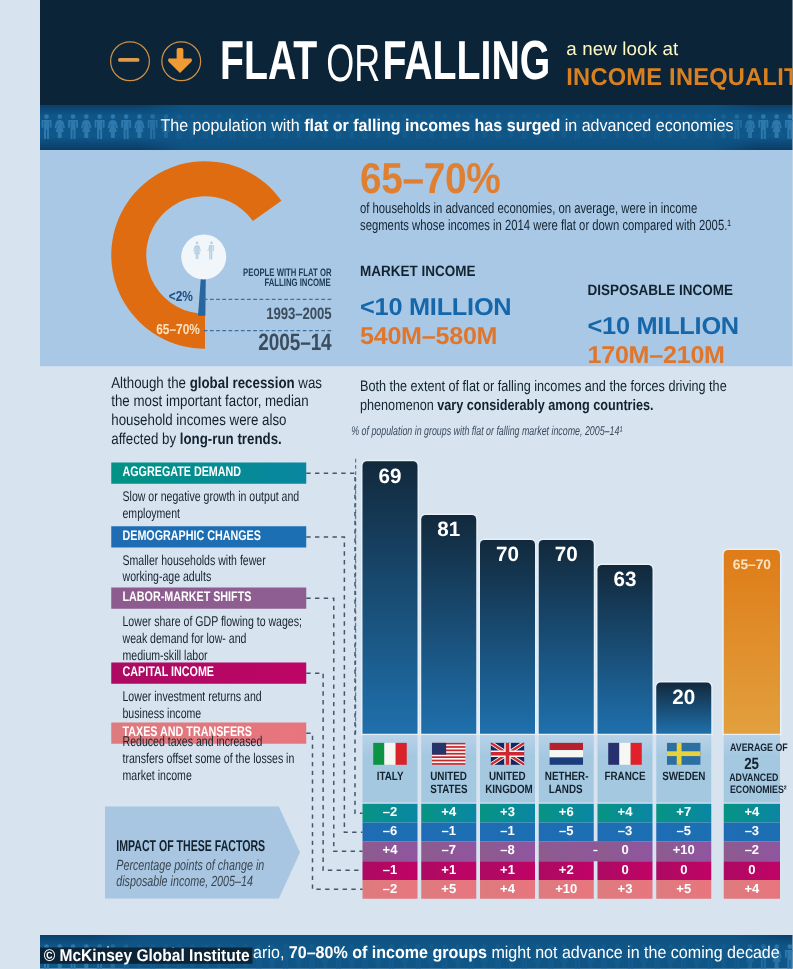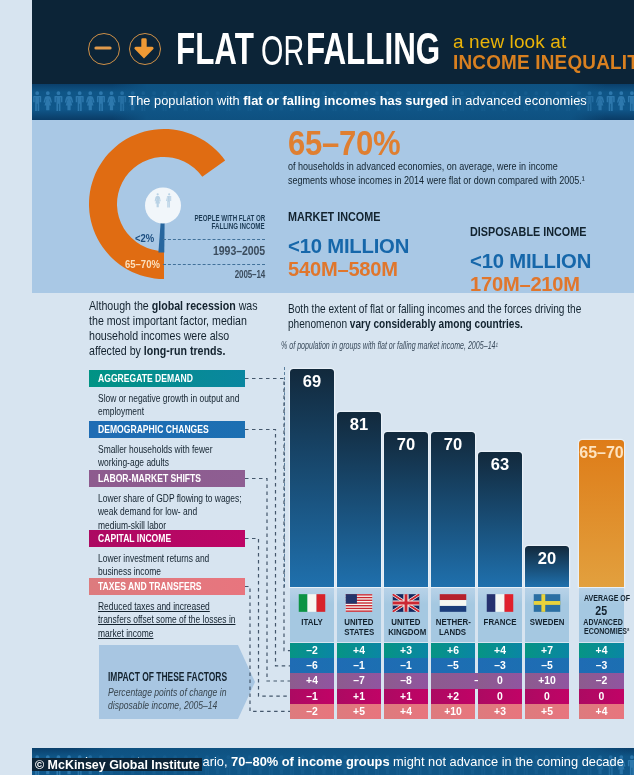--- a/index.html
+++ b/index.html
@@ -13,69 +13,69 @@
 .hicon{position:absolute;top:0;width:32px;height:32px;border:1.8px solid #cf9047;border-radius:50%;box-sizing:border-box;}
 #icon-minus{left:0;}
 #icon-down{left:41px;}
 .hicon svg{position:absolute;left:-1.8px;top:-1.8px;}
 #title{left:144px;top:27px;height:44px;white-space:nowrap;}
 .t-word{position:absolute;font-size:44px;font-weight:bold;color:#ffffff;line-height:44px;display:block;transform:scaleX(0.713);transform-origin:left top;}
 .t-or{position:absolute;font-size:42px;font-weight:normal;color:#ffffff;line-height:44px;display:block;transform:scaleX(0.685);transform-origin:left top;}
 #title-flat{left:0;top:0;}
 #title-or{left:85px;top:2px;}
 #title-falling{left:130px;top:0;}
-#kicker{left:421px;top:31px;font-size:19px;color:#eab308;white-space:nowrap;letter-spacing:0.1px;}
+#kicker{left:421px;top:31px;font-size:15px;color:#fef9c3;white-space:nowrap;letter-spacing:0.1px;}
 #subject{left:421px;top:51px;font-size:19.5px;font-weight:bold;color:#d98020;white-space:nowrap;letter-spacing:0.2px;display:block;transform:scaleX(0.97);transform-origin:left top;}
 
 #banner{left:0;top:84px;width:634px;height:36px;background:linear-gradient(180deg,#0a3f6b 0%,#0f5586 22%,#10578a 70%,#0a3c66 100%);overflow:hidden;padding-left:22px;}
 #banner-people{position:absolute;left:0;top:0;width:634px;height:36px;}
 #banner-text{position:absolute;left:9px;top:10px;width:634px;text-align:center;font-size:13.6px;color:#ffffff;line-height:14px;}
 #banner-text .inner{display:inline-block;white-space:nowrap;transform:scaleX(0.945);}
 #banner-text b{font-weight:bold;}
 #banner-mask{position:absolute;left:80px;top:0;width:494px;height:36px;background:linear-gradient(90deg,rgba(15,85,134,0) 0%,rgba(15,85,134,0.82) 7%,rgba(15,85,134,0.82) 93%,rgba(15,85,134,0) 100%);}
 
 #sec2{left:0;top:120px;width:634px;height:173px;background:#a9c8e5;}
 #donut{left:50px;top:122px;width:160px;height:165px;}
 #lab-inner{left:103px;top:232px;font-size:11.6px;font-weight:bold;color:#1c4e80;letter-spacing:0px;line-height:11px;transform:scaleX(0.82);transform-origin:left top;white-space:nowrap;}
 #lab-outer{left:93px;top:258px;font-size:11.6px;font-weight:bold;color:#fbe0bd;letter-spacing:0px;line-height:11px;transform:scaleX(0.82);transform-origin:left top;white-space:nowrap;}
 #donut-caption{left:129px;top:214px;width:104px;text-align:right;font-size:8.6px;font-weight:bold;color:#1b3a54;line-height:8.3px;letter-spacing:0px;white-space:nowrap;}
 #donut-caption span{display:inline-block;transform:scaleX(0.72);transform-origin:right top;}
 .dleader{position:absolute;height:0;border-top:1.1px dashed #41719a;}
 #period1{left:133px;top:244px;width:100px;text-align:right;font-size:13.2px;font-weight:bold;color:#3b4c5d;letter-spacing:-0.1px;white-space:nowrap;line-height:13px;}
 #period1 span,#period2 span{display:inline-block;transform:scaleX(0.80);transform-origin:right top;}
-#period2{left:133px;top:268px;width:100px;text-align:right;font-size:10px;font-weight:bold;color:#3b4c5d;letter-spacing:-0.1px;white-space:nowrap;line-height:13px;}
+#period2{left:133px;top:268px;width:100px;text-align:right;font-size:19px;font-weight:bold;color:#3b4c5d;letter-spacing:-0.1px;white-space:nowrap;line-height:13px;}
 #stat-big{left:256px;top:126px;font-size:34.5px;font-weight:bold;color:#df7f31;letter-spacing:-0.3px;line-height:34px;transform:scaleX(0.90);transform-origin:left top;}
 #stat-body{left:256px;top:159px;width:380px;font-size:11.8px;color:#12232f;line-height:14px;white-space:nowrap;}
 #stat-body span{display:block;transform:scaleX(0.766);transform-origin:left center;}
 #market{left:256px;top:211px;}
 #disposable{left:438px;top:226px;}
 .inc-label{font-size:12px;font-weight:bold;color:#12232f;letter-spacing:0px;line-height:12px;display:block;transform:scaleX(0.90);transform-origin:left top;white-space:nowrap;}
 .inc-v1{font-size:19.5px;font-weight:bold;color:#1667aa;margin-top:14px;letter-spacing:-0.2px;line-height:19px;display:block;transform:scaleX(1.04);transform-origin:left top;white-space:nowrap;}
 .inc-v2{font-size:19.5px;font-weight:bold;color:#e0762c;margin-top:4px;letter-spacing:-0.2px;line-height:19px;display:block;transform:scaleX(1.03);transform-origin:left top;white-space:nowrap;}
 
 #intro{left:57px;top:299px;width:200px;font-size:12.6px;color:#13222e;}
 #intro b{font-weight:bold;}
 .introline{white-space:nowrap;line-height:15px;height:15px;transform:scaleX(0.845);transform-origin:left top;}
 .factor-title{position:absolute;left:57px;width:156px;height:17px;color:#ffffff;font-size:11.2px;font-weight:bold;letter-spacing:0px;line-height:17.6px;padding-left:9px;box-sizing:border-box;white-space:nowrap;overflow:hidden;}
 .factor-title>span{display:inline-block;transform:scaleX(0.768);transform-origin:left center;}
 .factor-body{position:absolute;left:66px;width:200px;font-size:11.3px;color:#13222e;}
 .fbline{white-space:nowrap;line-height:13.4px;height:13.4px;transform:scaleX(0.748);transform-origin:left top;}
-#impact{position:absolute;left:67px;top:645px;width:156px;height:88px;}
+#impact{position:absolute;left:52px;top:645px;width:156px;height:88px;}
 #impact-title{position:absolute;left:9px;top:26px;font-size:12.6px;font-weight:bold;color:#13222e;letter-spacing:0px;white-space:nowrap;line-height:12px;transform:scaleX(0.672);transform-origin:left top;}
 #impact-sub{position:absolute;left:9px;top:41px;font-size:11.8px;font-style:italic;color:#39464f;width:200px;}
 #impact-sub span{display:block;white-space:nowrap;line-height:13px;height:13px;transform:scaleX(0.728);transform-origin:left top;}
 
 #chart-intro{left:256px;top:302px;width:400px;font-size:12.2px;color:#12232f;}
 #chart-intro b{font-weight:bold;}
 .ciline{white-space:nowrap;line-height:15.3px;height:15.3px;transform:scaleX(0.8295);transform-origin:left top;}
 #chart-note{left:249px;top:340px;font-size:10.2px;font-style:italic;color:#3a4b5c;white-space:nowrap;transform:scaleX(0.695);transform-origin:left top;}
 #axisline{left:252px;top:367px;width:0;height:220px;border-left:1px dashed #5a7f9e;}
 .bar{position:absolute;border-radius:3.5px 3.5px 0 0;box-shadow:0 0 0 1.2px #e8f0f7;}
 .bar-val{position:absolute;top:5px;left:0;width:100%;text-align:center;font-size:16.5px;font-weight:bold;color:#ffffff;line-height:15px;white-space:nowrap;}
-.bar-val-o{color:#fde3c0;font-size:16px;}
+.bar-val-o{color:#fde3c0;font-size:11px;}
 .cc{position:absolute;top:588px;height:54px;background:linear-gradient(180deg,#b8d2e8 0%,#a5c8e1 30%,#a5c8e1 100%);}
 .flag{position:absolute;left:50%;transform:translateX(-50%);top:6px;}
 .cname{position:absolute;left:0;top:29px;width:100%;text-align:center;font-size:9.6px;font-weight:bold;color:#13222e;line-height:9.8px;letter-spacing:0px;white-space:nowrap;}
 .cname span{display:inline-block;transform:scaleX(0.82);}
 .avgname{font-size:8.6px;line-height:8.8px;}
 .avgl{height:9px;line-height:9px;}
 .avgl.avgbig{font-size:13px;height:13px;line-height:13px;margin:1px 0 1px 0;}
 .tcell{position:absolute;font-size:10.4px;font-weight:bold;color:#ffffff;text-align:center;line-height:15.5px;}
 </style>
 </head>
@@ -353,21 +353,21 @@
         <div class="fbline">Lower share of GDP flowing to wages;</div>
         <div class="fbline">weak demand for low- and</div>
         <div class="fbline">medium-skill labor</div>
       </div>
       <div class="factor-title abs" style="top: 530px; background: linear-gradient(90deg, rgb(172, 10, 98), rgb(190, 5, 102));"><span>CAPITAL INCOME</span></div>
       <div class="factor-body abs" style="top: 552px;">
         <div class="fbline">Lower investment returns and</div>
         <div class="fbline">business income</div>
       </div>
       <div class="factor-title abs" style="top: 578px; background: linear-gradient(90deg, rgb(221, 123, 126), rgb(232, 117, 126));"><span>TAXES AND TRANSFERS</span></div>
-      <div class="factor-body abs" style="top: 600px; text-decoration: underline;">
+      <div class="factor-body abs" style="top: 588px;">
         <div class="fbline">Reduced taxes and increased</div>
         <div class="fbline">transfers offset some of the losses in</div>
         <div class="fbline">market income</div>
       </div>
     </div>
 
   <div id="impact">
     <svg width="156" height="74" viewBox="0 0 156 74">
         <path d="M0 0 H139 L156 37 L139 74 H0 Z" fill="#a8c6e2"></path>
       </svg>

